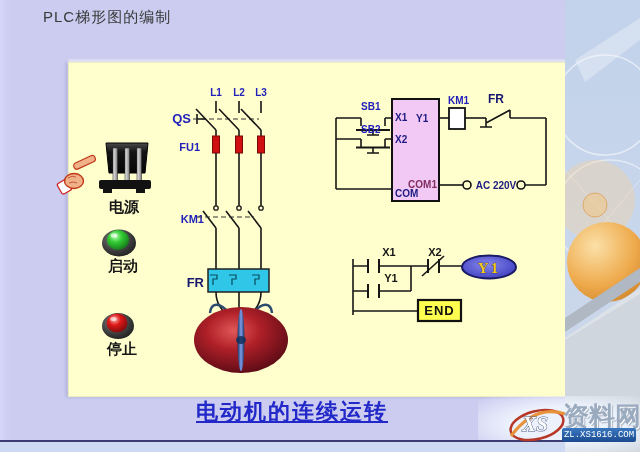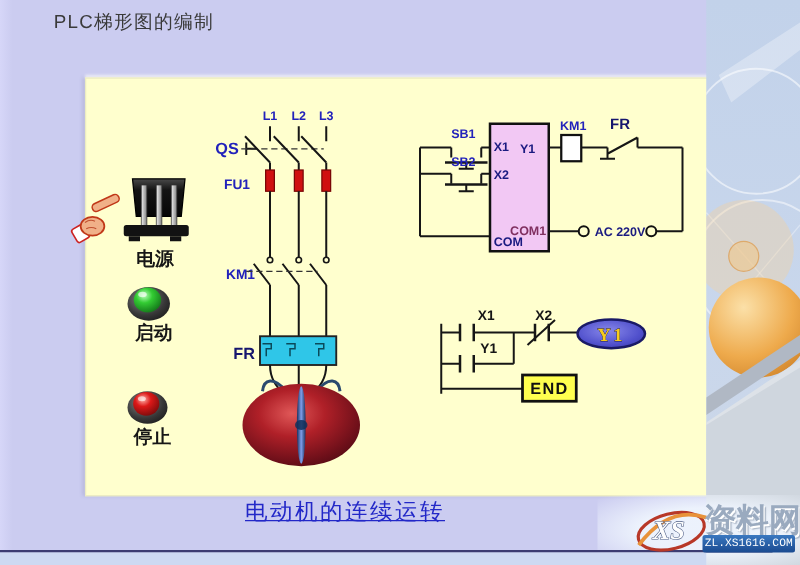--- a/index.html
+++ b/index.html
@@ -2,21 +2,21 @@
 <html><head>
 <meta charset="utf-8">
 <style>
   html,body{margin:0;padding:0;}
   .stage{position:relative;width:640px;height:452px;overflow:hidden;
          background:linear-gradient(90deg,#d6d6f8 0,#cbccf0 10px,#cbccf0 100%);
          font-family:"Liberation Sans",sans-serif;}
   .title{position:absolute;left:10px;top:8px;font-size:15px;color:#3a3a3a;letter-spacing:1px;margin-left:33px;}
   .panel{position:absolute;left:68px;top:62px;width:500px;height:333px;background:#ffffce;
          border:1px solid #ececc2;box-shadow:-2px 0 3px rgba(90,90,140,.25), 0 -2px 2px rgba(255,255,255,.8);}
-  .caption{position:absolute;left:196px;top:397px;font-size:18px;font-weight:400;color:#2328c8;
+  .caption{position:absolute;left:196px;top:397px;font-size:22px;font-weight:700;color:#2328c8;
            font-family:"Liberation Serif",serif;text-decoration:underline;letter-spacing:2px;}
   .bgright{position:absolute;left:565px;top:0;width:75px;height:452px;z-index:1;
            background:linear-gradient(180deg,#c2d2ea 0%,#c9d7ec 60%,#cdd6e4 100%);}
   .glow{position:absolute;left:478px;top:396px;width:162px;height:56px;z-index:2;
         background:radial-gradient(ellipse at 55% 50%, rgba(238,244,253,.95) 45%, rgba(238,244,253,0) 95%);}
   .bline{position:absolute;left:0;top:440px;width:618px;height:2px;background:#3c3c72;z-index:3;}
   .bstrip{position:absolute;left:0;top:442px;width:565px;height:10px;background:#cdd9f2;z-index:3;}
   .wm{position:absolute;left:507px;top:398px;width:140px;height:54px;z-index:4;}
   .wm-name{position:absolute;left:56px;top:1px;font-size:26px;font-weight:900;color:#9aaabf;
            letter-spacing:0px;text-shadow:1px 1px 0 #ffffff,2px 2px 1px rgba(110,125,150,.55);text-align:right;}

